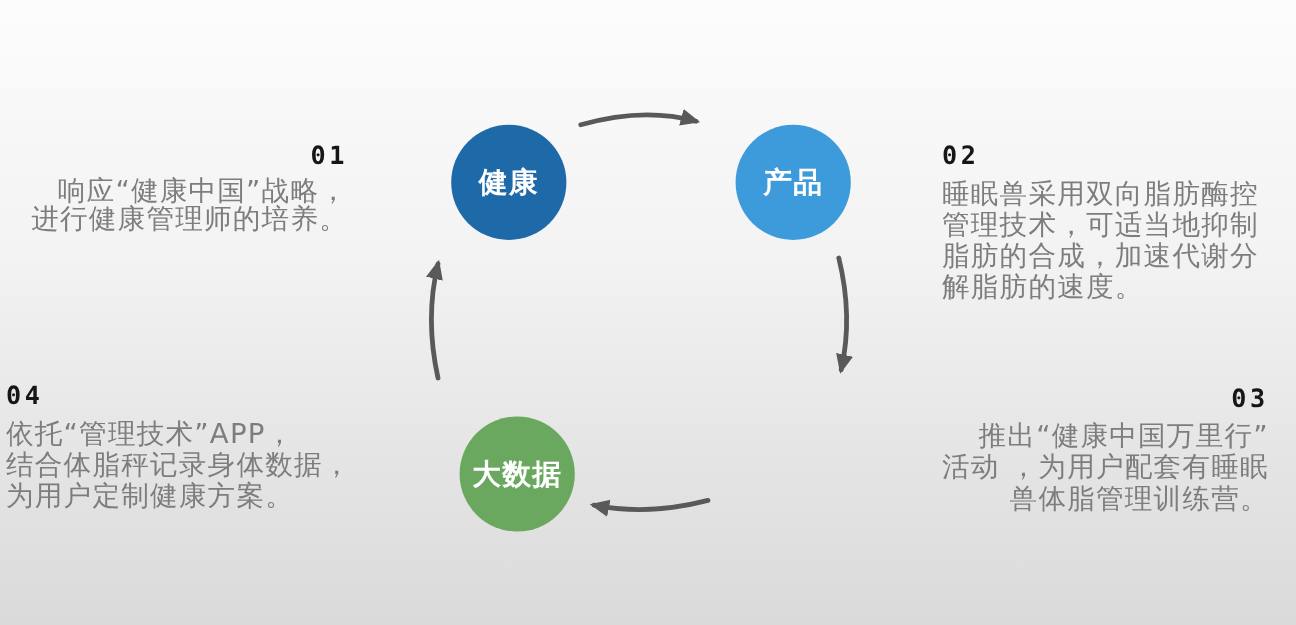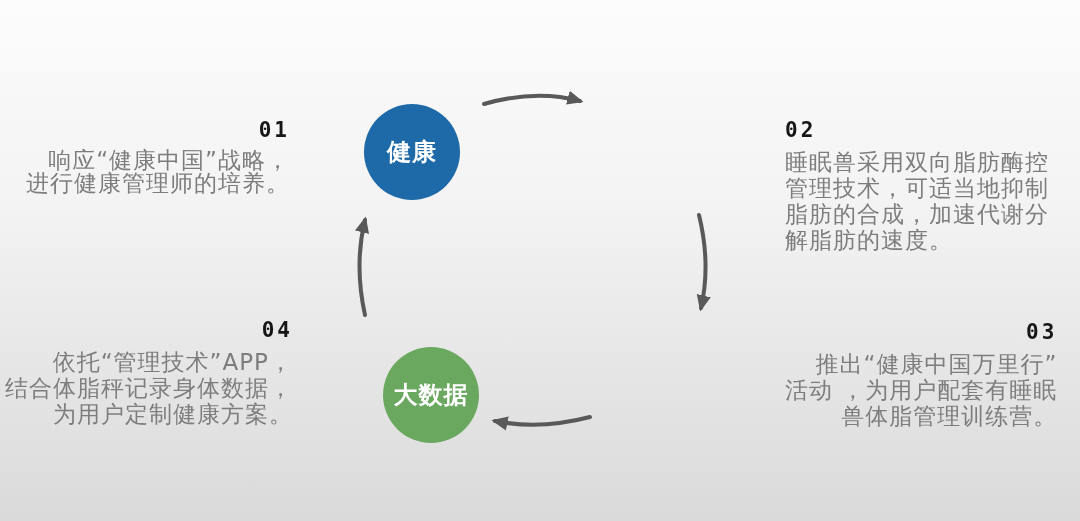--- a/index.html
+++ b/index.html
@@ -17,21 +17,21 @@
     border-radius: 50%;
     display: flex; align-items: center; justify-content: center;
   }
   .node-label {
     color: #ffffff;
     font-size: 24px;
     font-weight: bold;
     letter-spacing: 1px;
     white-space: nowrap;
   }
-  .node-health  { left: 364px; top: 104px; }
+  .node-health  { left: 376px; top: 104px; }
   .node-product { left: 613px; top: 104px; }
   .node-service { left: 614px; top: 347px; }
   .node-bigdata { left: 383px; top: 347px; }
 
   
   .arrows { position: absolute; left: 0; top: 0; width: 1080px; height: 521px; }
   .arrow-path { fill: none; stroke-width: 4; stroke-linecap: round; }
 
   
   .step { position: absolute; white-space: nowrap; }
@@ -47,41 +47,44 @@
     font-size: 23px;
     font-weight: normal;
     letter-spacing: 1px;
     color: #7d7d7d;
     line-height: 26px;
   }
   .step-01 { right: 790px; top: 118px; text-align: right; margin-left: 48px; }
   .step-01 .line { line-height: 23px; }
   .step-02 { left: 785px; top: 118px; text-align: left; }
   .step-03 { left: 785px; top: 320px; text-align: right; }
-  .step-04 { right: 787px; top: 318px; text-align: right; }
+  .step-04 { right: 787px; top: 318px; text-align: left; }
 </style>
 </head>
 <body>
 
 <div class="stage">
 
   <svg class="arrows" viewBox="0 0 1080 521">
     <defs>
       <marker id="ah" viewBox="0 0 10 10" refX="7" refY="5" markerWidth="4.5" markerHeight="4.5" orient="auto-start-reverse">
         <path d="M0,1 L9,5 L0,9 z" style="fill: rgb(89, 89, 89);"></path>
       </marker>
     </defs>
     <path class="arrow-path" d="M 484 104 Q 536 89 580 101" marker-end="url(#ah)" style="stroke: rgb(89, 89, 89);"></path>
     <path class="arrow-path" d="M 699 215 Q 711 264 701 308" marker-end="url(#ah)" style="stroke: rgb(89, 89, 89);"></path>
     <path class="arrow-path" d="M 590 417 Q 540 430 495 421" marker-end="url(#ah)" style="stroke: rgb(89, 89, 89);"></path>
     <path class="arrow-path" d="M 365 315 Q 354 265 365 220" marker-end="url(#ah)" style="stroke: rgb(89, 89, 89);"></path>
   </svg>
 
   <div class="node node-health" style="background-color: rgb(30, 106, 168);">
     <span class="node-label">健康</span>
+  </div>
+  <div class="node node-product" style="background-color: rgb(62, 155, 219);">
+    <span class="node-label">产品</span>
   </div>
   <div class="node node-bigdata" style="background-color: rgb(105, 168, 94);">
     <span class="node-label">大数据</span>
   </div>
 
   <div class="step step-01">
     <div class="step-number">01</div>
     <div class="step-text">
       <div class="line">响应“健康中国”战略，</div>
       <div class="line">进行健康管理师的培养。</div>

